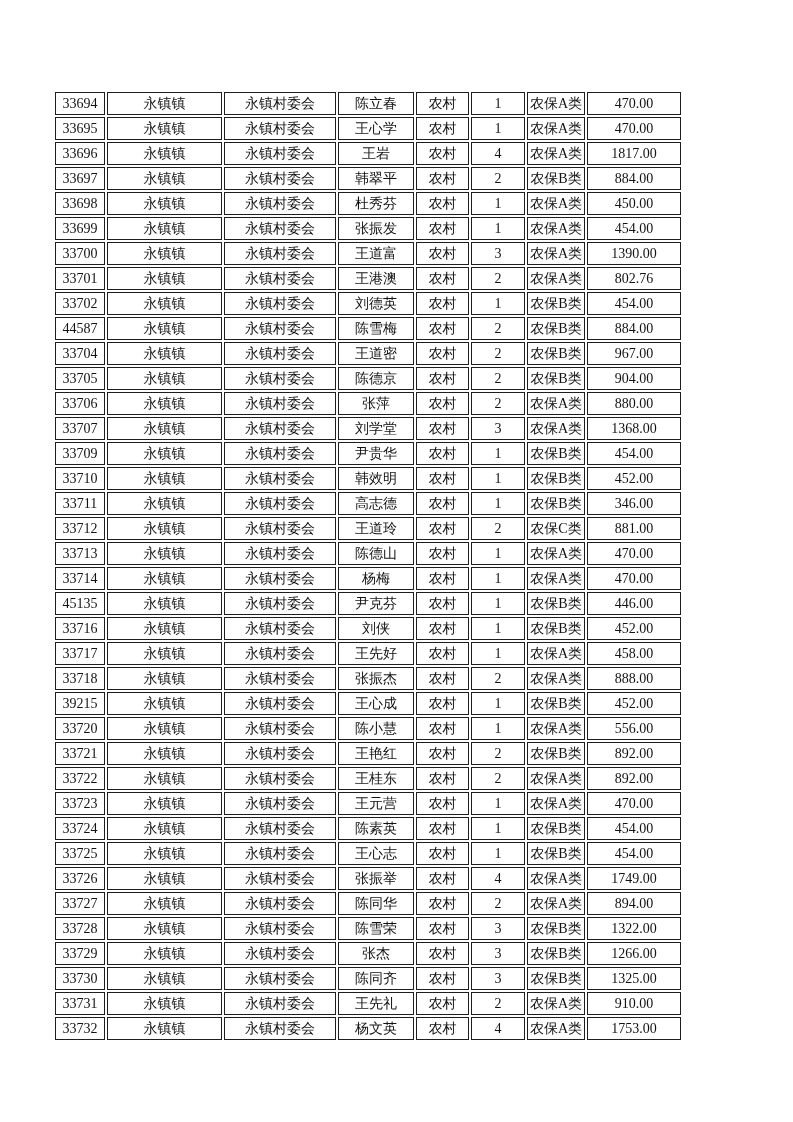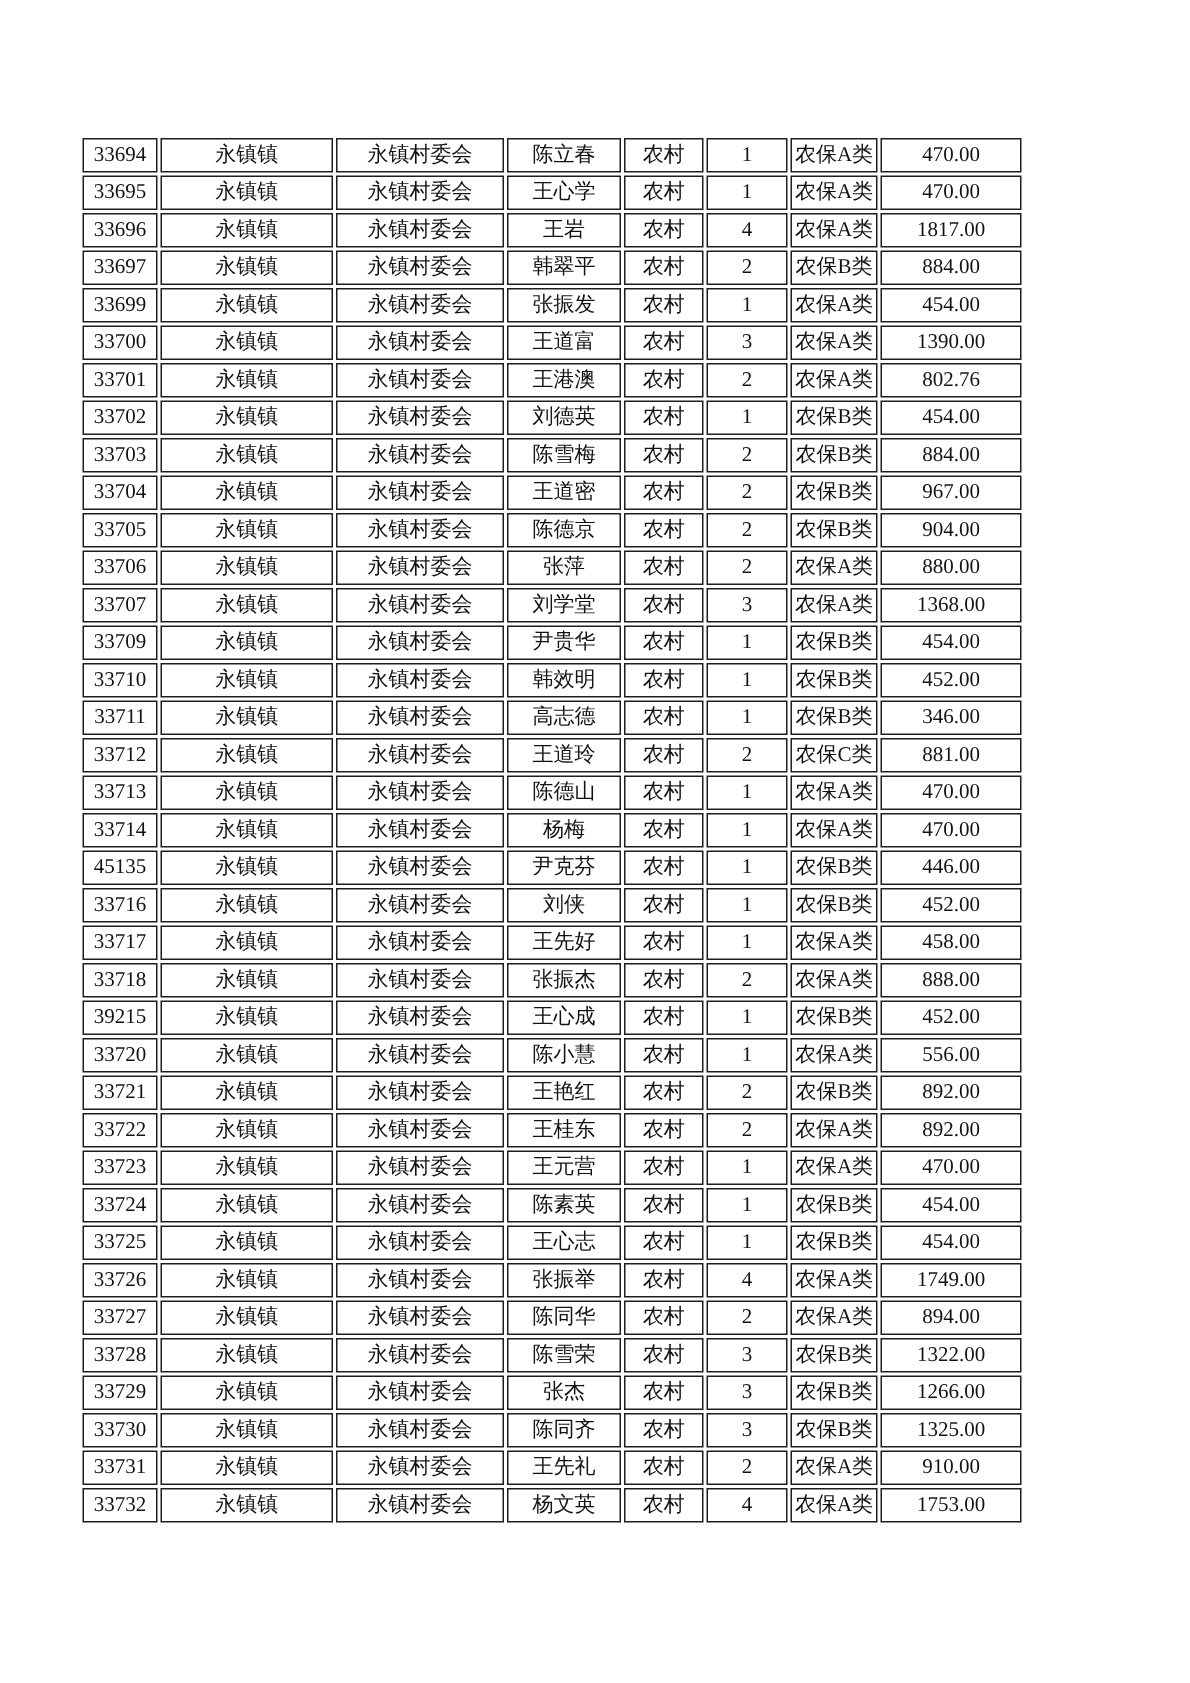--- a/index.html
+++ b/index.html
@@ -98,20 +98,30 @@
           <td>33697</td>
           <td>永镇镇</td>
           <td>永镇村委会</td>
           <td>韩翠平</td>
           <td>农村</td>
           <td>2</td>
           <td>农保B类</td>
           <td>884.00</td>
         </tr>
         <tr>
+          <td>33698</td>
+          <td>永镇镇</td>
+          <td>永镇村委会</td>
+          <td>杜秀芬</td>
+          <td>农村</td>
+          <td>1</td>
+          <td>农保A类</td>
+          <td>450.00</td>
+        </tr>
+        <tr>
           <td>33699</td>
           <td>永镇镇</td>
           <td>永镇村委会</td>
           <td>张振发</td>
           <td>农村</td>
           <td>1</td>
           <td>农保A类</td>
           <td>454.00</td>
         </tr>
         <tr>
@@ -138,21 +148,21 @@
           <td>33702</td>
           <td>永镇镇</td>
           <td>永镇村委会</td>
           <td>刘德英</td>
           <td>农村</td>
           <td>1</td>
           <td>农保B类</td>
           <td>454.00</td>
         </tr>
         <tr>
-          <td>33703</td>
+          <td>44587</td>
           <td>永镇镇</td>
           <td>永镇村委会</td>
           <td>陈雪梅</td>
           <td>农村</td>
           <td>2</td>
           <td>农保B类</td>
           <td>884.00</td>
         </tr>
         <tr>
           <td>33704</td>

